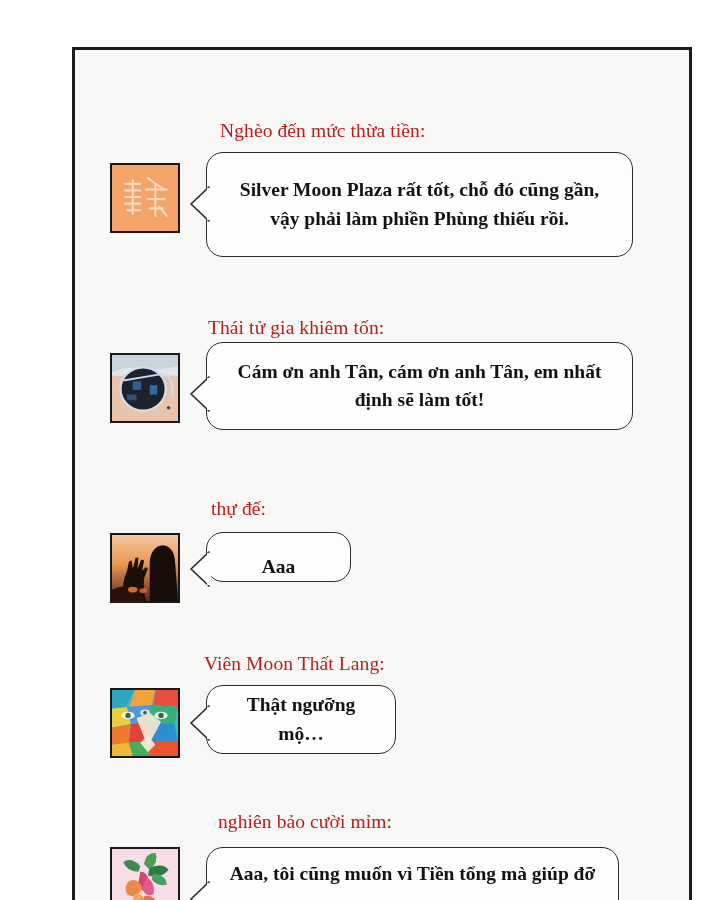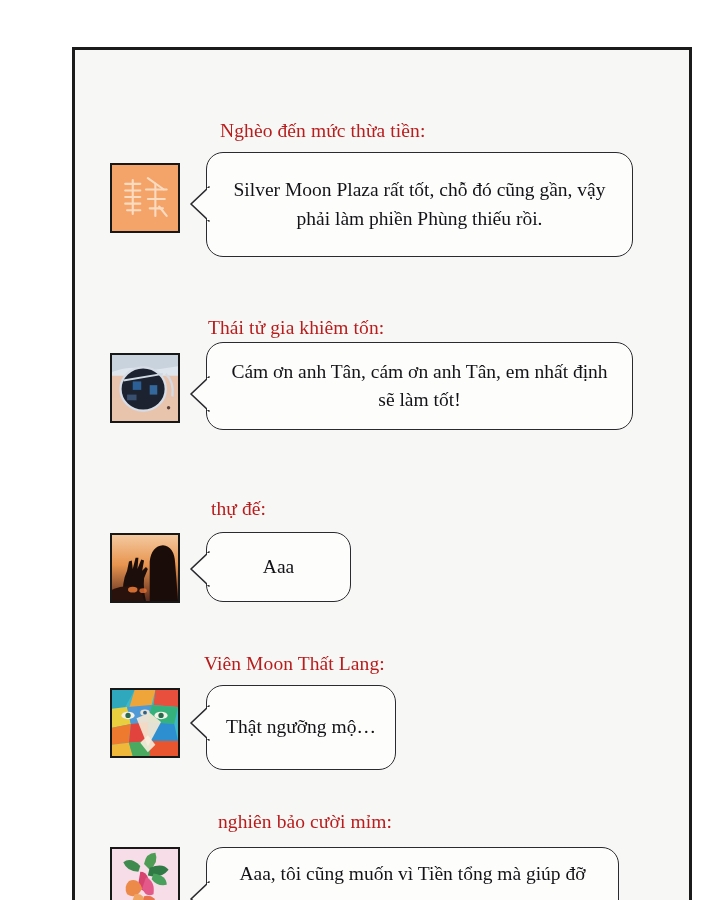--- a/index.html
+++ b/index.html
@@ -59,20 +59,21 @@
   .bubble {
     position: relative;
     border: 1.7px solid #2b2b2f;
     border-radius: 17px;
     background: #fdfdfc;
     box-sizing: border-box;
     display: flex;
     align-items: center;
     justify-content: center;
     text-align: center;
+    font-weight: bold;
   }
   .bubble-text {
     font-size: 19.5px;
     line-height: 1.45;
     color: #131317;
     padding: 0 16px;
     width: 100%;
     box-sizing: border-box;
   }
   
@@ -180,21 +181,21 @@
         <path d="M40 70 L40 28 Q42 12 54 11 Q66 12 67 30 L70 70 Z" fill="#1a0d09"></path>
         <path d="M12 70 Q10 50 16 38 L18 28 L21 27 L22 36 L25 24 L28 24 L27 36 L31 26 L34 27
                  L32 38 L36 34 L38 36 L34 46 Q33 58 36 70 Z" fill="#1c0e0a"></path>
         <path d="M0 70 L0 58 Q14 52 30 56 L34 70 Z" fill="#2a120c"></path>
         <ellipse cx="22" cy="58" rx="5" ry="3" fill="#ef7d3a" opacity="0.85"></ellipse>
         <ellipse cx="33" cy="59" rx="4" ry="2.6" fill="#e86f31" opacity="0.8"></ellipse>
       </svg>
     </div>
 
     <div class="bubble-wrap" style="left:131px; top:482px; width:145px;">
-      <div class="bubble" style="height:70px;">
+      <div class="bubble" style="height:50px;align-items:flex-end;">
         <div class="tail" style="top:18px;">
           <svg width="22" height="36" viewBox="0 0 22 36">
             <path d="M21 1 L3 18 L21 35" fill="#fdfdfc" stroke="#2b2b2f" stroke-width="1.7" stroke-linejoin="round" stroke-linecap="round"></path>
             <rect x="19" y="2" width="4" height="32" fill="#fdfdfc"></rect>
           </svg>
         </div>
         <div class="bubble-text">Aaa</div>
       </div>
     </div>
   </div>
@@ -222,21 +223,21 @@
         <ellipse cx="17" cy="27" rx="7" ry="4" fill="#f4f0e6"></ellipse>
         <ellipse cx="17" cy="27" rx="2.8" ry="2.8" fill="#2a6b4e"></ellipse>
         <ellipse cx="52" cy="27" rx="7" ry="4" fill="#f4f0e6"></ellipse>
         <ellipse cx="52" cy="27" rx="2.8" ry="2.8" fill="#2a6b4e"></ellipse>
         <ellipse cx="35" cy="24" rx="5" ry="3.2" fill="#e9e3d2"></ellipse>
         <ellipse cx="35" cy="24" rx="2" ry="2" fill="#2d5f8c"></ellipse>
       </svg>
     </div>
 
     <div class="bubble-wrap" style="left:131px; top:635px; width:190px;">
-      <div class="bubble" style="height:85px;text-align:center;">
+      <div class="bubble" style="height:69px;text-align:center;">
         <div class="tail" style="top:19px;">
           <svg width="22" height="36" viewBox="0 0 22 36">
             <path d="M21 1 L3 18 L21 35" fill="#fdfdfc" stroke="#2b2b2f" stroke-width="1.7" stroke-linejoin="round" stroke-linecap="round"></path>
             <rect x="19" y="2" width="4" height="32" fill="#fdfdfc"></rect>
           </svg>
         </div>
         <div class="bubble-text">Thật ngưỡng mộ…</div>
       </div>
     </div>
   </div>

